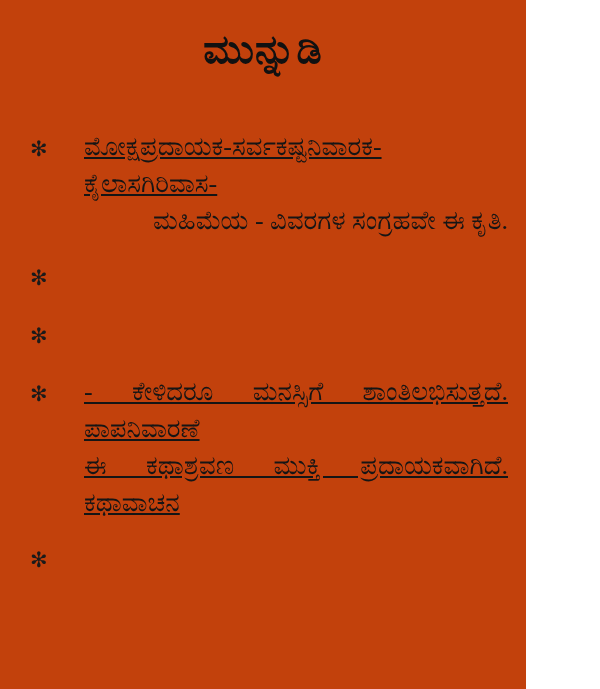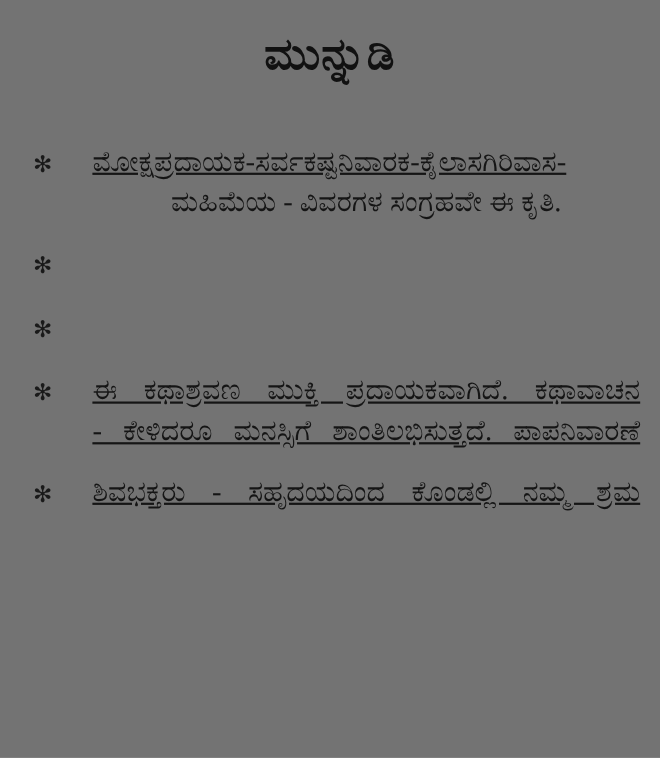--- a/index.html
+++ b/index.html
@@ -2,23 +2,23 @@
 <html><head>
 <meta charset="utf-8">
 <style>
   html, body {
     margin: 0;
     padding: 0;
     background: #ffffff;
   }
   .page {
     position: relative;
-    width: 600px;
+    width: 526px;
     height: 689px;
-    background: #737373;
+    background: #c2410c;
     color: #141414;
     font-family: "Liberation Serif", "DejaVu Serif", serif;
     overflow: hidden;
     box-sizing: border-box;
   }
   .title {
     margin: 24px 0 0 0;
     text-align: center;
     font-size: 40px;
     line-height: 52px;
@@ -48,21 +48,21 @@
     font-family: "DejaVu Sans", sans-serif;
   }
   .body {
     flex: 1 1 auto;
     font-size: 26px;
     line-height: 37px;
     color: #151515;
   }
   .line {
     white-space: normal;
-    text-align: center;
+    text-align: right;
   }
   .line.fill {
     text-align: justify;
     text-align-last: justify;
     text-decoration: underline;
   }
 </style>
 </head>
 <body>
 
@@ -78,24 +78,23 @@
       </div>
       <div class="item">
         <span class="marker">✻</span>
       </div>
       <div class="item">
         <span class="marker">✻</span>
       </div>
       <div class="item">
         <span class="marker">✻</span>
         <div class="body">
+          <div class="line fill">- ಕೇಳಿದರೂ ಮನಸ್ಸಿಗೆ ಶಾಂತಿಲಭಿಸುತ್ತದೆ. ಪಾಪನಿವಾರಣೆ</div>
           <div class="line fill">ಈ ಕಥಾಶ್ರವಣ ಮುಕ್ತಿ ಪ್ರದಾಯಕವಾಗಿದೆ. ಕಥಾವಾಚನ</div>
-          <div class="line fill">- ಕೇಳಿದರೂ ಮನಸ್ಸಿಗೆ ಶಾಂತಿಲಭಿಸುತ್ತದೆ. ಪಾಪನಿವಾರಣೆ</div>
         </div>
       </div>
       <div class="item">
         <span class="marker">✻</span>
         <div class="body">
-          <div class="line fill">ಶಿವಭಕ್ತರು - ಸಹೃದಯದಿಂದ ಕೊಂಡಲ್ಲಿ ನಮ್ಮ ಶ್ರಮ</div>
         </div>
       </div>
     </div>
 </div>
 
 </body></html>

